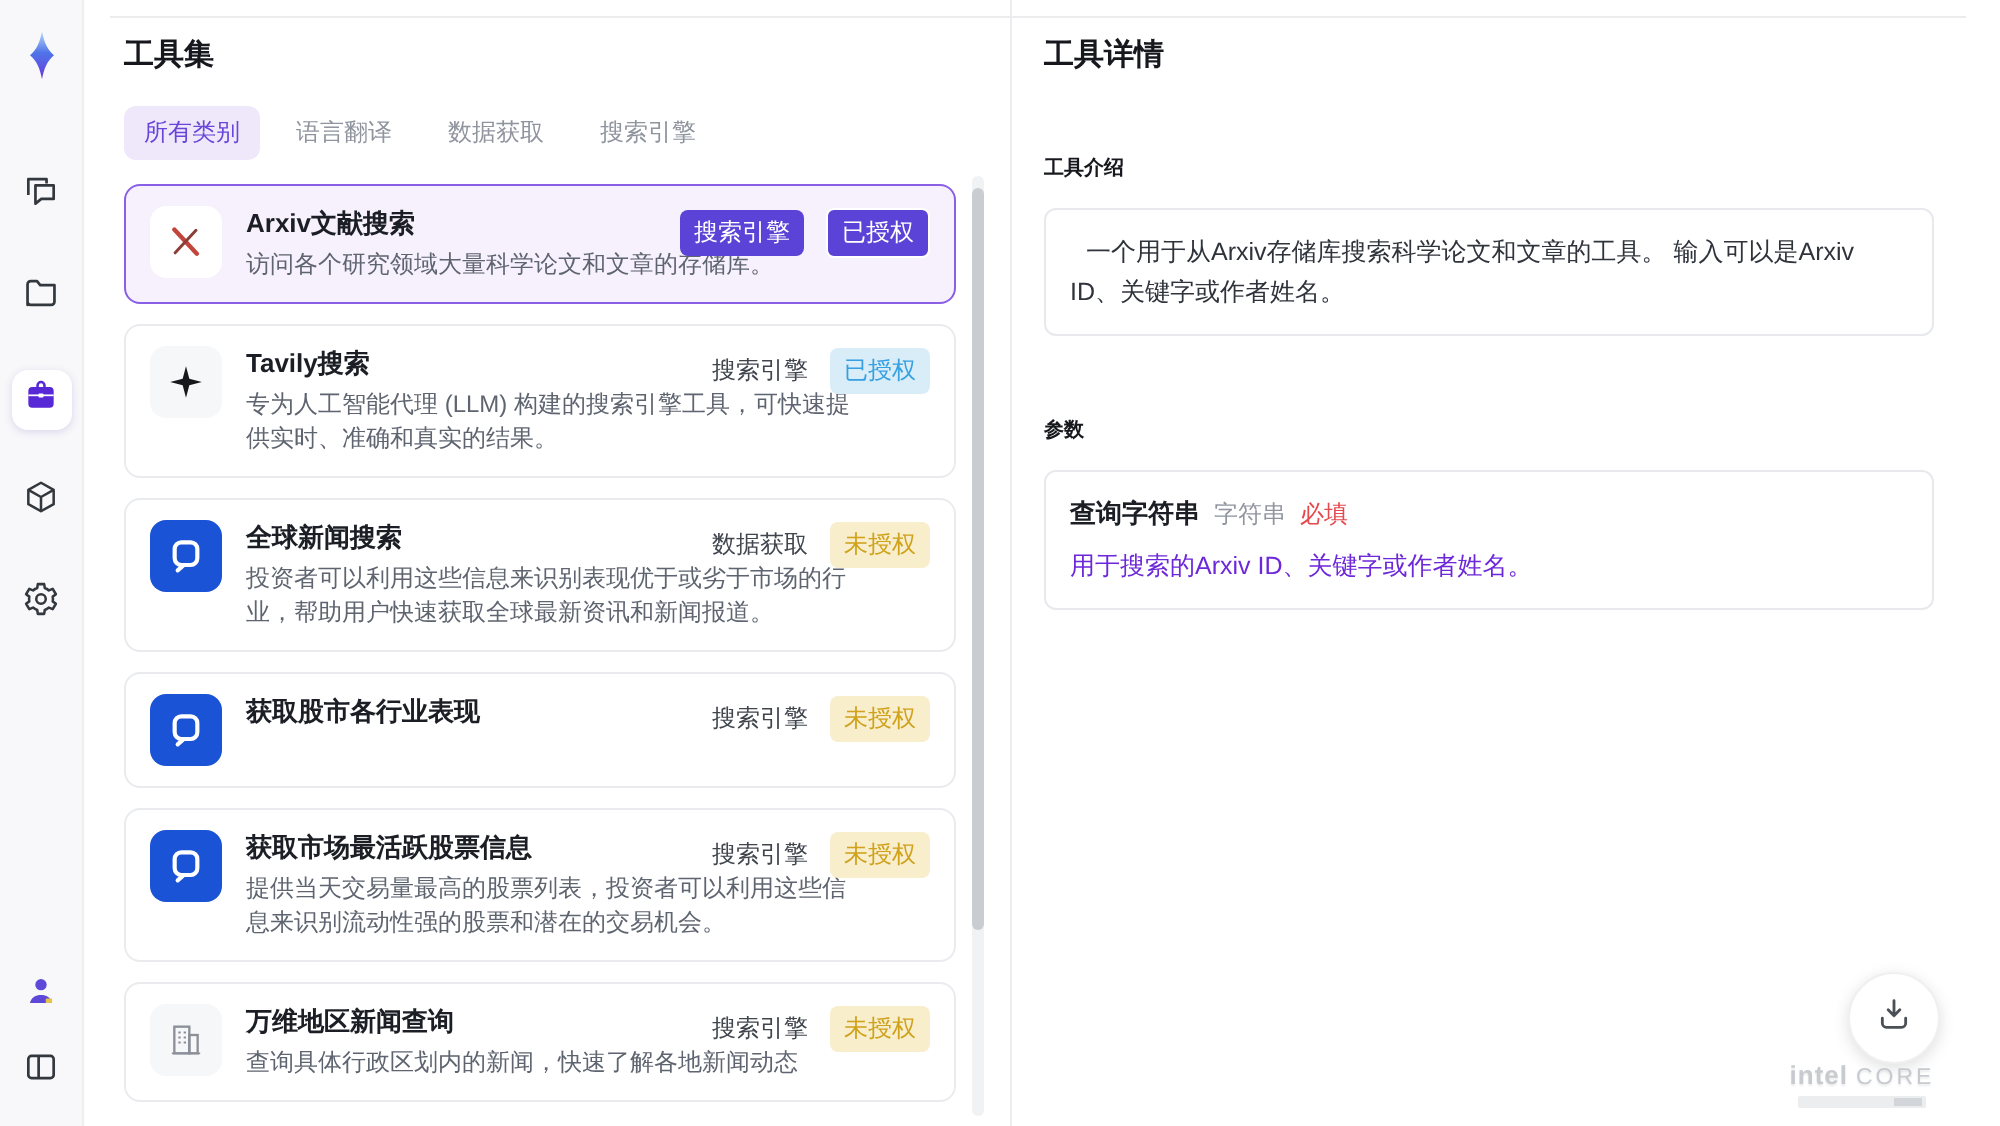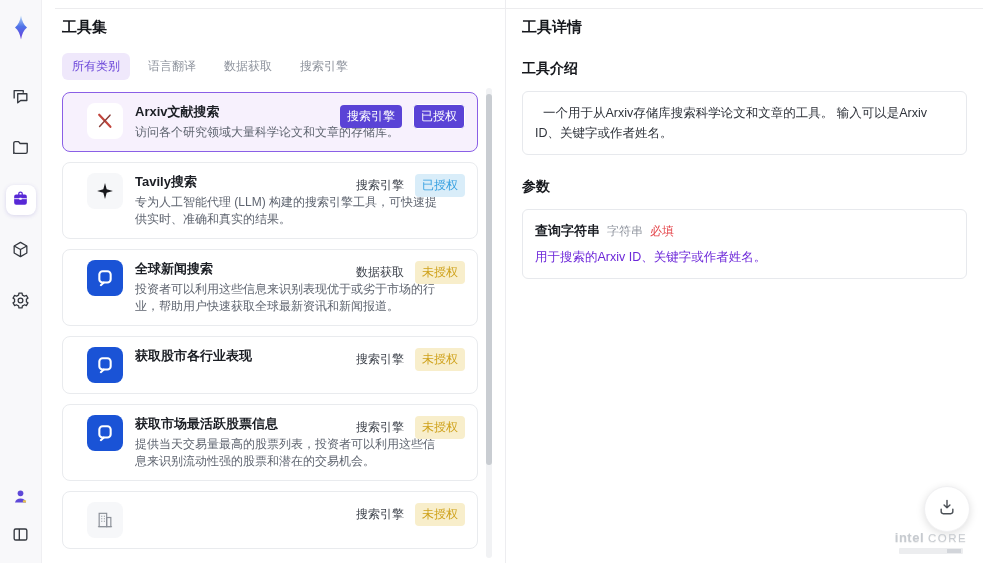--- a/index.html
+++ b/index.html
@@ -16,42 +16,42 @@
   .rail-item.active{background:#fff;box-shadow:0 1px 4px rgba(80,60,180,.18)}
   .rail-bottom{margin-top:auto;display:flex;flex-direction:column;align-items:center;gap:8px}
 
   
   .col-list{width:463px;flex:none;position:relative;padding:18px 0 0 20px}
   .page-title{font-size:15px;font-weight:bold;color:#16181d}
   .tabs{display:flex;align-items:center;gap:8px;margin-top:16px}
   .tab{font-size:12px;color:#8f949e;padding:5px 10px;border-radius:6px;cursor:pointer;white-space:nowrap}
   .tab.tab-active{background:#efe8fb;color:#6a45d9}
   .tool-list{margin-top:12px;width:416px;display:flex;flex-direction:column;gap:10px}
-  .card{position:relative;display:flex;gap:12px;padding:10px 24px;border:1px solid #e9ebee;border-radius:8px;background:#fff;cursor:pointer}
+  .card{position:relative;display:flex;gap:12px;padding:10px 12px;border:1px solid #e9ebee;border-radius:8px;background:#fff;cursor:pointer}
   .card.selected{background:#f7f1fd;border:1px solid #8a5fe6}
   .t-icon{width:36px;height:36px;border-radius:8px;flex:none;display:flex;align-items:center;justify-content:center;background:#f6f7f9}
   .icon-arxiv{background:#fff}
   .icon-news{background:#1a53d6}
   .t-body{flex:1;min-width:0}
   .t-name{font-size:13px;font-weight:bold;color:#1b1e24;line-height:18px;margin-right:130px;white-space:nowrap}
   .t-desc{font-size:12px;color:#5f6570;line-height:17px;margin-top:3px;max-width:302px}
   .t-meta{position:absolute;top:11px;right:12px;display:flex;align-items:center;gap:11px}
   .t-cat{font-size:12px;color:#40454e;white-space:nowrap}
   .t-cat.cat-badge{background:#5a43d6;color:#fff;padding:3px 7px;border-radius:4px;font-size:12px}
   .t-status{font-size:12px;padding:3px 7px;border-radius:4px;white-space:nowrap}
   .st-purple{background:#5a43d6;color:#fff;border:1px solid #fff}
   .st-blue{background:#d9edf9;color:#36a0e0}
   .st-yellow{background:#f8eecb;color:#cfa21c}
   .scrollbar{position:absolute;top:88px;bottom:5px;right:13px;width:6px;border-radius:3px;background:#f1f2f4}
   .scroll-thumb{position:absolute;top:6px;width:6px;height:79%;border-radius:3px;background:#c9cdd2}
 
   
   .col-detail{flex:1;border-left:1px solid #ededf0;padding:18px 16px 0 16px;position:relative}
   .detail-title{font-size:15px;font-weight:bold;color:#16181d}
-  .section-title{font-size:14px;font-weight:bold;color:#16181d;margin-top:23px}
+  .section-title{font-size:10px;font-weight:bold;color:#16181d;margin-top:40px}
   .intro-box{margin-top:13px;border:1px solid #e7e9ed;border-radius:6px;padding:11px 12px;font-size:12.5px;color:#2f333b;line-height:1.6;text-indent:8px}
   .param-card{margin-top:13px;border:1px solid #e7e9ed;border-radius:6px;padding:12px}
   .p-head{display:flex;align-items:flex-end;gap:7px}
   .p-name{font-size:13px;font-weight:bold;color:#1b1e24}
   .p-type{font-size:12px;color:#8f949e}
   .p-req{font-size:12px;color:#e5484d}
   .p-desc{margin-top:9px;font-size:12.5px;color:#6d28d9}
 
   
   .fab{position:absolute;right:13px;bottom:31px;width:46px;height:46px;border-radius:50%;background:#fff;border:1px solid #f0f0f2;box-shadow:0 2px 8px rgba(0,0,0,.13);display:flex;align-items:center;justify-content:center;cursor:pointer;z-index:6}
@@ -218,20 +218,24 @@
           </div>
         </div>
         <div class="card">
           <div class="t-icon icon-building">
             <svg viewBox="0 0 24 24" width="20" height="20" fill="none" stroke="#8b9098" stroke-width="1.4">
               <rect x="5" y="4" width="9" height="16"></rect>
               <rect x="14" y="9" width="5" height="11"></rect>
               <path d="M7.4 7.5h1.4M10.6 7.5H12M7.4 10.5h1.4M10.6 10.5H12M7.4 13.5h1.4M10.6 13.5H12M3.5 20h17" stroke-width="1.1"></path>
             </svg>
           </div>
+          <div class="t-body">
+            <div class="t-name">万维地区新闻查询</div>
+            <div class="t-desc">查询具体行政区划内的新闻，快速了解各地新闻动态</div>
+          </div>
           <div class="t-meta">
             <span class="t-cat">搜索引擎</span>
             <span class="t-status st-yellow">未授权</span>
           </div>
         </div>
       </div>
     <div class="scrollbar">
       <div class="scroll-thumb"></div>
     </div>
   </div>

